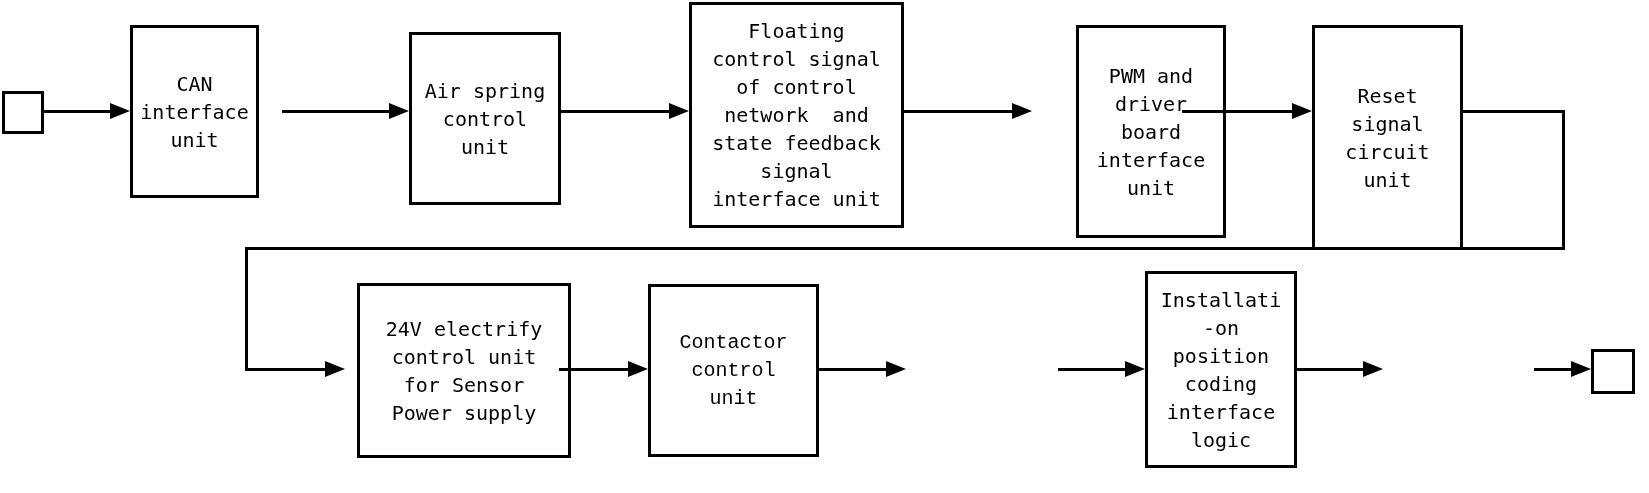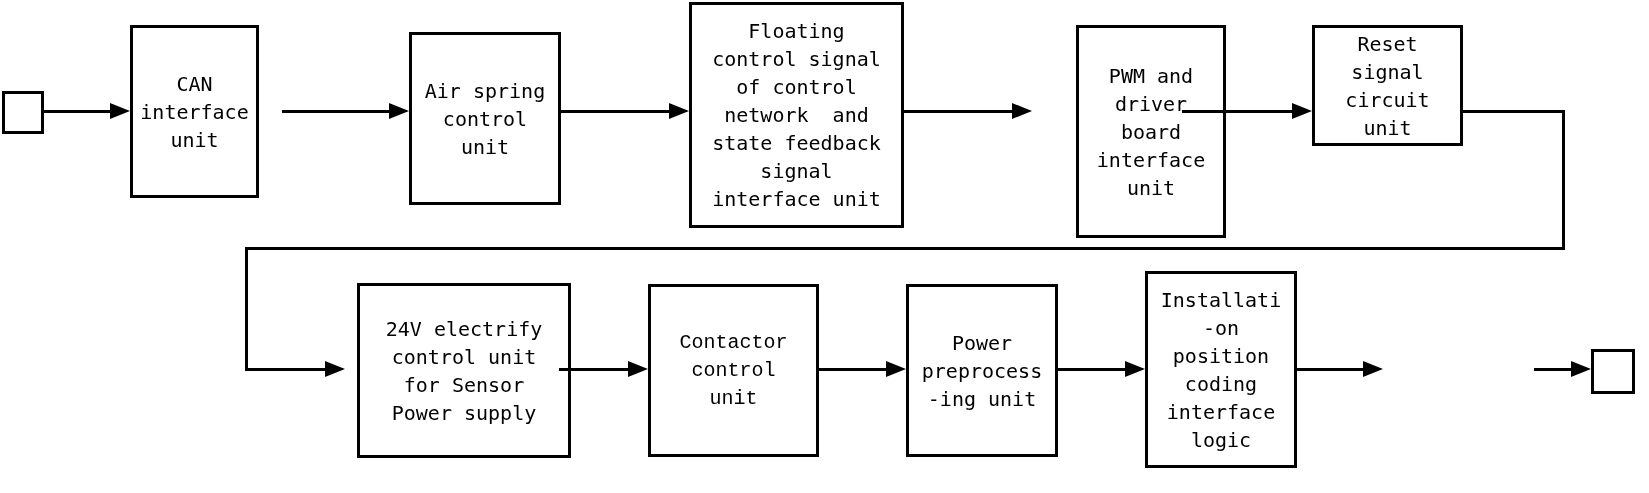--- a/index.html
+++ b/index.html
@@ -76,21 +76,21 @@
 state feedback
 signal
 interface unit</div>
 
   <div class="node" style="left:1076px; top:25px; width:150px; height:213px;">PWM and
 driver
 board
 interface
 unit</div>
 
-  <div class="node" style="left:1312px; top:25px; width:151px; height:121px;">Reset
+  <div class="node" style="left:1312px; top:25px; width:151px; height:225px;">Reset
 signal
 circuit
 unit</div>
 
   <div class="hline" style="left:43px; top:110px; width:69px;"></div>
   <div class="arrowhead" style="left:110px; top:103px;"></div>
 
   <div class="hline" style="left:282px; top:110px; width:109px;"></div>
   <div class="arrowhead" style="left:389px; top:103px;"></div>
 
@@ -112,23 +112,20 @@
 
   <div class="node" style="left:345px; top:283px; width:214px; height:175px;margin-left:12px;">24V electrify
 control unit
 for Sensor
 Power supply</div>
 
   <div class="node" style="left:648px; top:284px; width:171px; height:173px;font-family:Liberation Mono, monospace;">Contactor
 control
 unit</div>
 
-  <div class="node" style="left:906px; top:284px; width:152px; height:173px;">Power
-preprocess
--ing unit</div>
 
   <div class="node" style="left:1145px; top:271px; width:152px; height:197px;">Installati
 -on
 position
 coding
 interface
 logic</div>
 
 
   <div class="terminal" style="left:1591px; top:349px; width:44px; height:45px;"></div>

